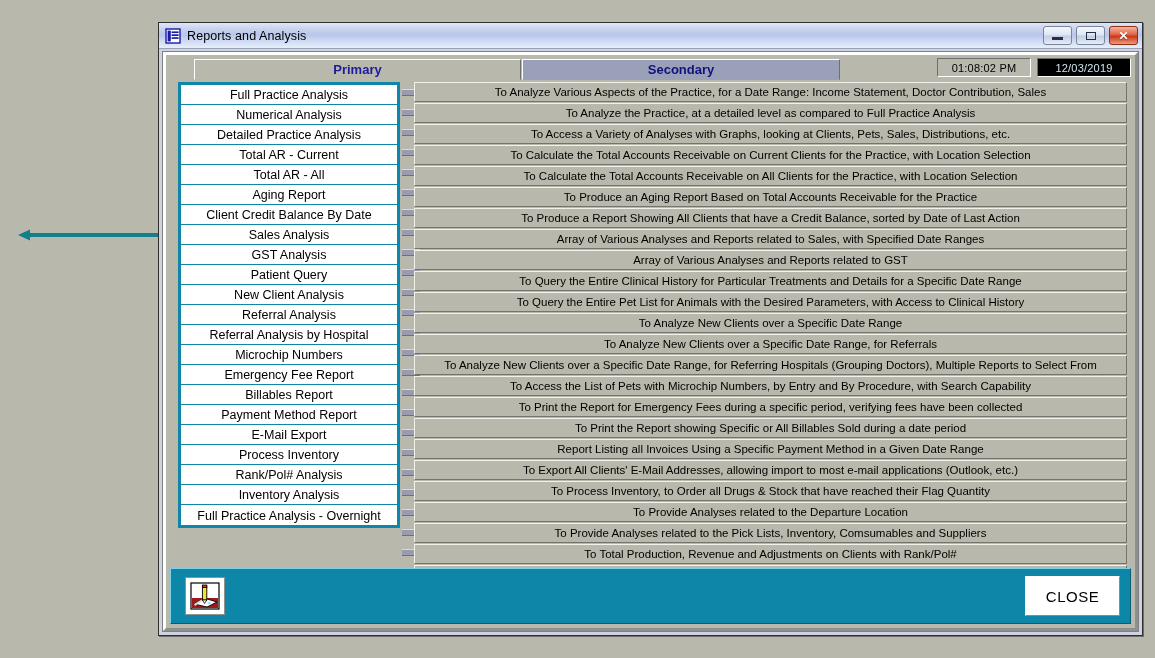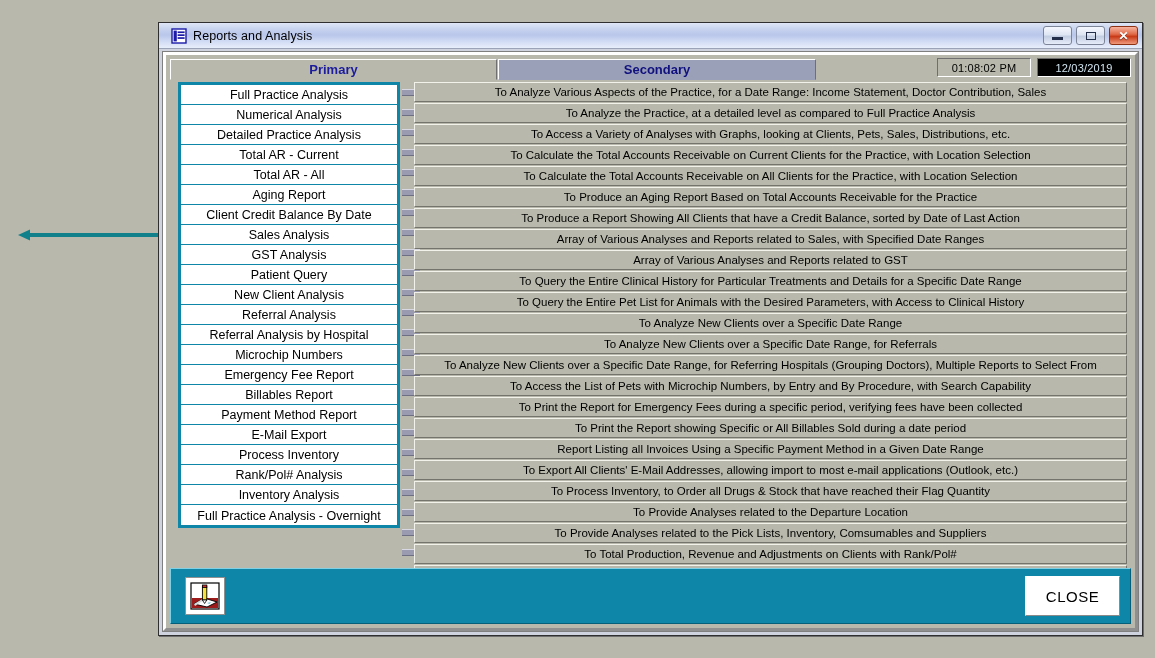--- a/index.html
+++ b/index.html
@@ -35,21 +35,21 @@
   }
 
   
   #titlebar {
     position: relative;
     height: 26px;
     background: linear-gradient(to bottom,
         #dfe7f7 0%, #c9d4ef 22%, #b9c6ea 48%, #cfdaf3 72%, #e8eefb 100%);
     border-bottom: 1px solid #9aa3b8;
     display: flex; align-items: center;
-    padding: 0 8px;
+    padding: 0 2px;
   }
   #titlebar-icon {
     width: 16px; height: 16px;
     margin: 0 6px 0 4px;
     flex: none;
     position: relative;
   }
   #title-text {
     font-size: 12.5px;
     color: #000;
@@ -129,21 +129,21 @@
   .tab {
     height: 21px;
     display: flex; align-items: center; justify-content: center;
     font-size: 13px; font-weight: bold;
     color: #1c1c9c;
     border: 1px solid;
     border-color: #ffffff #707070 transparent #ffffff;
     cursor: pointer;
     position: relative;
   }
-  .tab-primary   { width: 327px; background: #b8b8ac; z-index: 2; }
+  .tab-primary   { width: 327px; background: #b8b8ac; z-index: 2; margin-left: 24px; }
   .tab-secondary { width: 318px; background: #9aa0b8; color: #10107e; margin-left: 1px; }
 
   
   #panels {
     position: absolute;
     left: 4px; top: 24px; right: 4px; bottom: 4px;
   }
 
   
   #primary-list {

